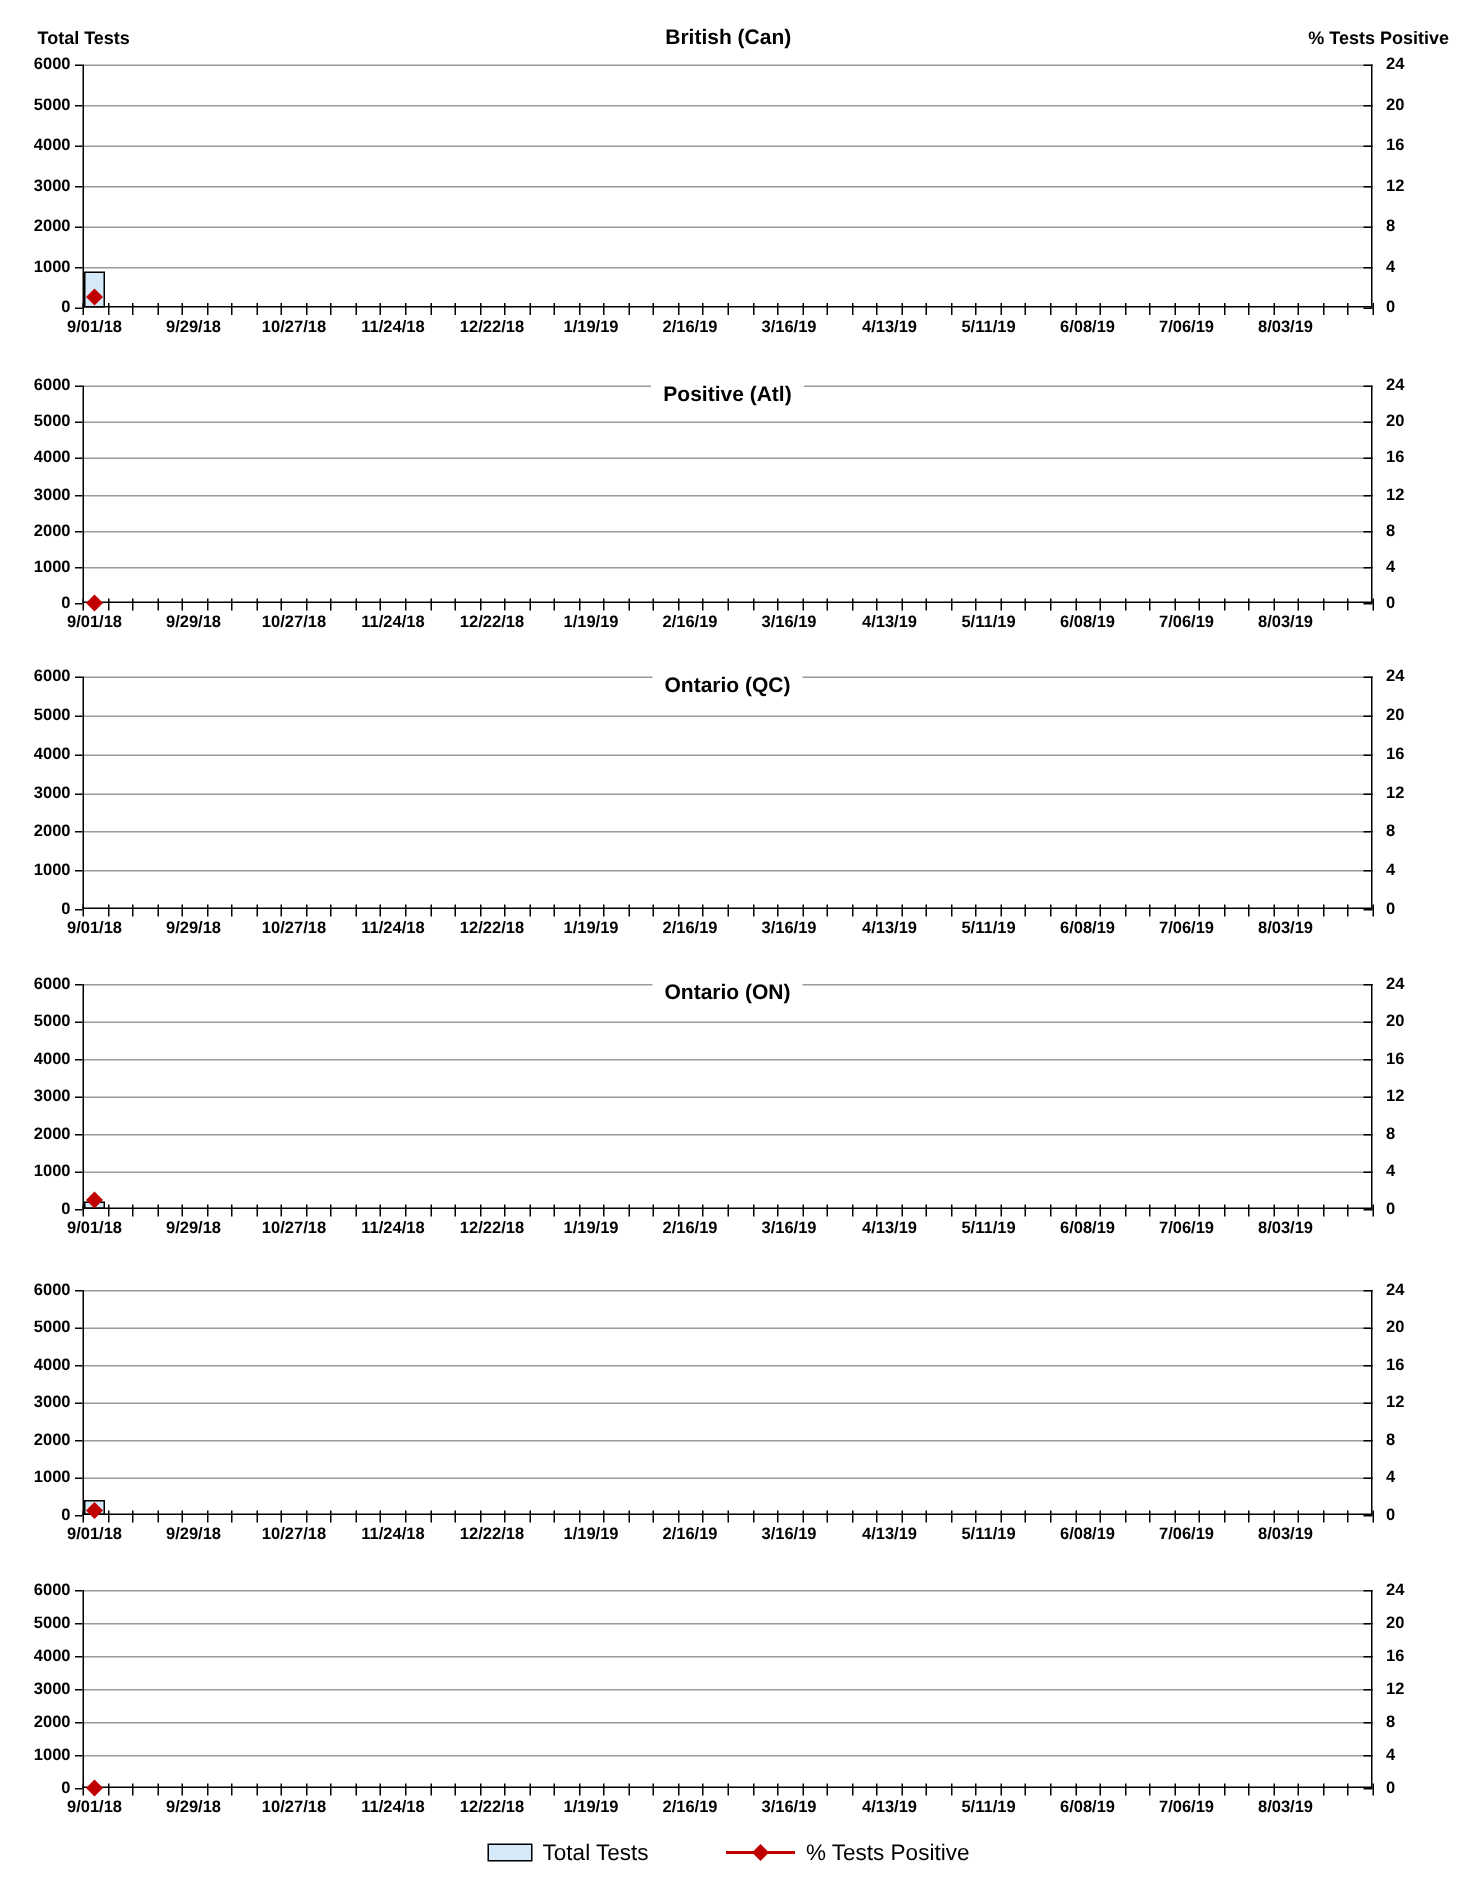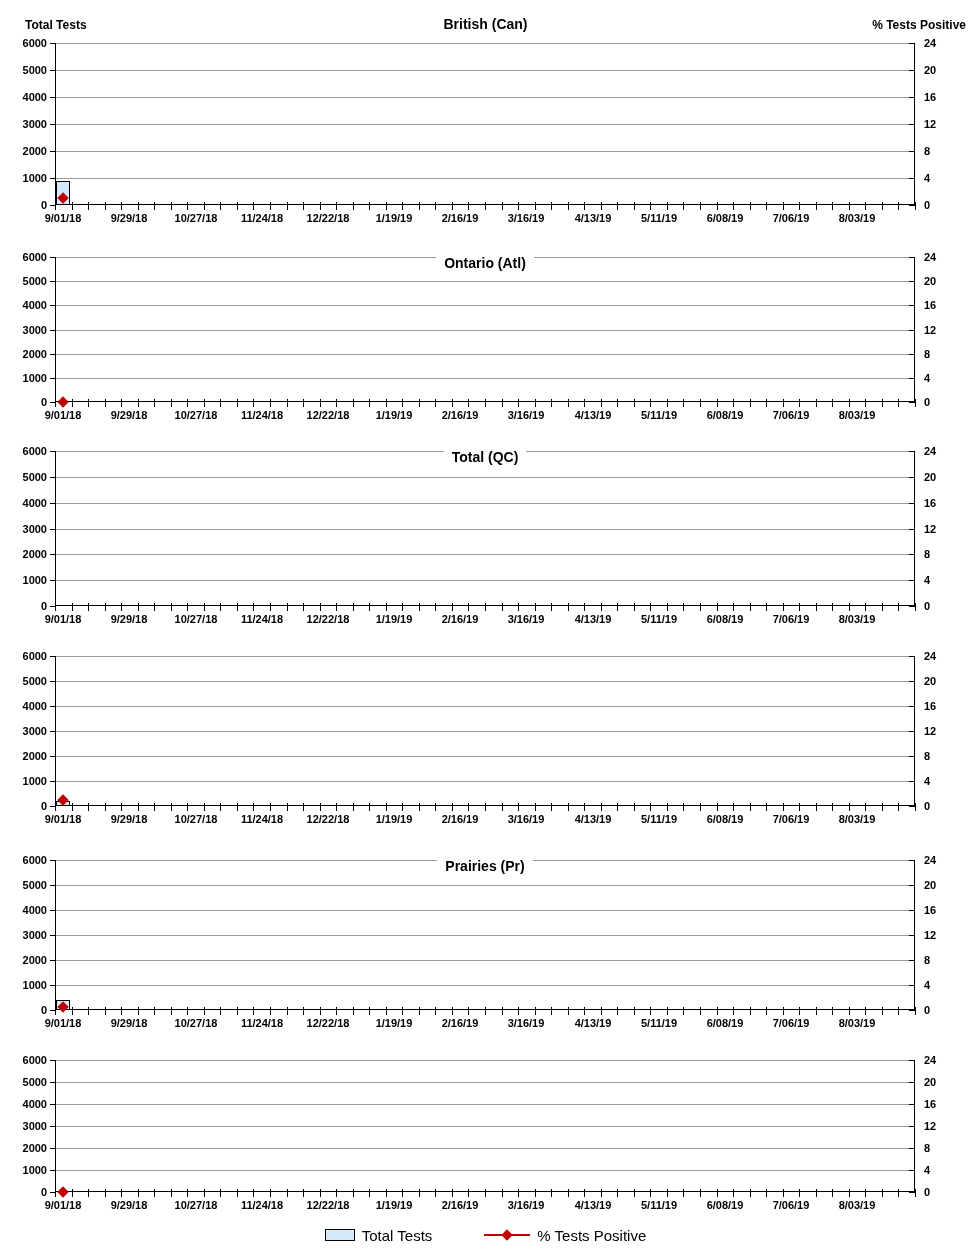--- a/index.html
+++ b/index.html
@@ -254,21 +254,21 @@
         <div class="xlab" style="left: 241px; top: 151px;">12/22/18</div>
         <div class="xlab" style="left: 307px; top: 151px;">1/19/19</div>
         <div class="xlab" style="left: 373px; top: 151px;">2/16/19</div>
         <div class="xlab" style="left: 439px; top: 151px;">3/16/19</div>
         <div class="xlab" style="left: 506px; top: 151px;">4/13/19</div>
         <div class="xlab" style="left: 572px; top: 151px;">5/11/19</div>
         <div class="xlab" style="left: 638px; top: 151px;">6/08/19</div>
         <div class="xlab" style="left: 704px; top: 151px;">7/06/19</div>
         <div class="xlab" style="left: 770px; top: 151px;">8/03/19</div>
         <div class="diamond" style="left: 4px; top: 141px; width: 8px; height: 8px; background: rgb(192, 0, 0);"></div>
-        <div class="inset-title-wrap"><div class="inset-title">Ontario (Atl)</div></div>
+        <div class="inset-title-wrap"><div class="inset-title">Positive (Atl)</div></div>
       </div>
     </div>
     <div class="chart" style="margin-top: 27px; height: 177px;">
       <div class="plot" style="left: 55px; top: 0px; width: 860px; height: 155px;">
         <div class="gridline" style="top: 129px; background: rgb(154, 154, 154);"></div>
         <div class="gridline" style="top: 103px; background: rgb(154, 154, 154);"></div>
         <div class="gridline" style="top: 78px; background: rgb(154, 154, 154);"></div>
         <div class="gridline" style="top: 52px; background: rgb(154, 154, 154);"></div>
         <div class="gridline" style="top: 26px; background: rgb(154, 154, 154);"></div>
         <div class="gridline" style="top: 0px; background: rgb(154, 154, 154);"></div>
@@ -362,21 +362,21 @@
         <div class="xlab" style="left: 175px; top: 161px;">11/24/18</div>
         <div class="xlab" style="left: 241px; top: 161px;">12/22/18</div>
         <div class="xlab" style="left: 307px; top: 161px;">1/19/19</div>
         <div class="xlab" style="left: 373px; top: 161px;">2/16/19</div>
         <div class="xlab" style="left: 439px; top: 161px;">3/16/19</div>
         <div class="xlab" style="left: 506px; top: 161px;">4/13/19</div>
         <div class="xlab" style="left: 572px; top: 161px;">5/11/19</div>
         <div class="xlab" style="left: 638px; top: 161px;">6/08/19</div>
         <div class="xlab" style="left: 704px; top: 161px;">7/06/19</div>
         <div class="xlab" style="left: 770px; top: 161px;">8/03/19</div>
-        <div class="inset-title-wrap"><div class="inset-title">Total (QC)</div></div>
+        <div class="inset-title-wrap"><div class="inset-title">Ontario (QC)</div></div>
       </div>
     </div>
     <div class="chart" style="margin-top: 28px; height: 172px;">
       <div class="plot" style="left: 55px; top: 0px; width: 860px; height: 150px;">
         <div class="gridline" style="top: 125px; background: rgb(154, 154, 154);"></div>
         <div class="gridline" style="top: 100px; background: rgb(154, 154, 154);"></div>
         <div class="gridline" style="top: 75px; background: rgb(154, 154, 154);"></div>
         <div class="gridline" style="top: 50px; background: rgb(154, 154, 154);"></div>
         <div class="gridline" style="top: 25px; background: rgb(154, 154, 154);"></div>
         <div class="gridline" style="top: 0px; background: rgb(154, 154, 154);"></div>
@@ -472,20 +472,21 @@
         <div class="xlab" style="left: 307px; top: 156px;">1/19/19</div>
         <div class="xlab" style="left: 373px; top: 156px;">2/16/19</div>
         <div class="xlab" style="left: 439px; top: 156px;">3/16/19</div>
         <div class="xlab" style="left: 506px; top: 156px;">4/13/19</div>
         <div class="xlab" style="left: 572px; top: 156px;">5/11/19</div>
         <div class="xlab" style="left: 638px; top: 156px;">6/08/19</div>
         <div class="xlab" style="left: 704px; top: 156px;">7/06/19</div>
         <div class="xlab" style="left: 770px; top: 156px;">8/03/19</div>
         <div class="bar" style="left: 1px; top: 145px; width: 14px; height: 5px; background: rgb(214, 233, 248); border: 1px solid rgb(0, 0, 0);"></div>
         <div class="diamond" style="left: 4px; top: 140px; width: 8px; height: 8px; background: rgb(192, 0, 0);"></div>
+        <div class="inset-title-wrap"><div class="inset-title">Ontario (ON)</div></div>
       </div>
     </div>
     <div class="chart" style="margin-top: 32px; height: 172px;">
       <div class="plot" style="left: 55px; top: 0px; width: 860px; height: 150px;">
         <div class="gridline" style="top: 125px; background: rgb(154, 154, 154);"></div>
         <div class="gridline" style="top: 100px; background: rgb(154, 154, 154);"></div>
         <div class="gridline" style="top: 75px; background: rgb(154, 154, 154);"></div>
         <div class="gridline" style="top: 50px; background: rgb(154, 154, 154);"></div>
         <div class="gridline" style="top: 25px; background: rgb(154, 154, 154);"></div>
         <div class="gridline" style="top: 0px; background: rgb(154, 154, 154);"></div>
@@ -581,21 +582,20 @@
         <div class="xlab" style="left: 307px; top: 156px;">1/19/19</div>
         <div class="xlab" style="left: 373px; top: 156px;">2/16/19</div>
         <div class="xlab" style="left: 439px; top: 156px;">3/16/19</div>
         <div class="xlab" style="left: 506px; top: 156px;">4/13/19</div>
         <div class="xlab" style="left: 572px; top: 156px;">5/11/19</div>
         <div class="xlab" style="left: 638px; top: 156px;">6/08/19</div>
         <div class="xlab" style="left: 704px; top: 156px;">7/06/19</div>
         <div class="xlab" style="left: 770px; top: 156px;">8/03/19</div>
         <div class="bar" style="left: 1px; top: 140px; width: 14px; height: 10px; background: rgb(214, 233, 248); border: 1px solid rgb(0, 0, 0);"></div>
         <div class="diamond" style="left: 4px; top: 143px; width: 8px; height: 8px; background: rgb(192, 0, 0);"></div>
-        <div class="inset-title-wrap"><div class="inset-title">Prairies (Pr)</div></div>
       </div>
     </div>
     <div class="chart" style="margin-top: 28px; height: 154px;">
       <div class="plot" style="left: 55px; top: 0px; width: 860px; height: 132px;">
         <div class="gridline" style="top: 110px; background: rgb(154, 154, 154);"></div>
         <div class="gridline" style="top: 88px; background: rgb(154, 154, 154);"></div>
         <div class="gridline" style="top: 66px; background: rgb(154, 154, 154);"></div>
         <div class="gridline" style="top: 44px; background: rgb(154, 154, 154);"></div>
         <div class="gridline" style="top: 22px; background: rgb(154, 154, 154);"></div>
         <div class="gridline" style="top: 0px; background: rgb(154, 154, 154);"></div>

